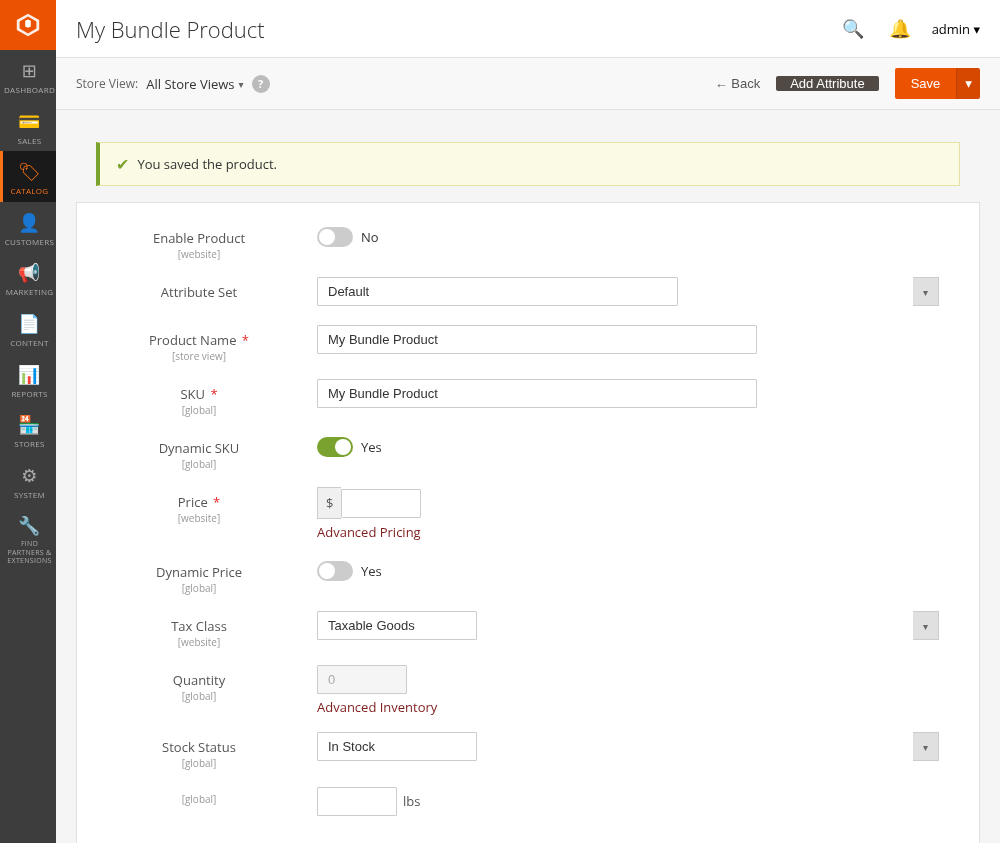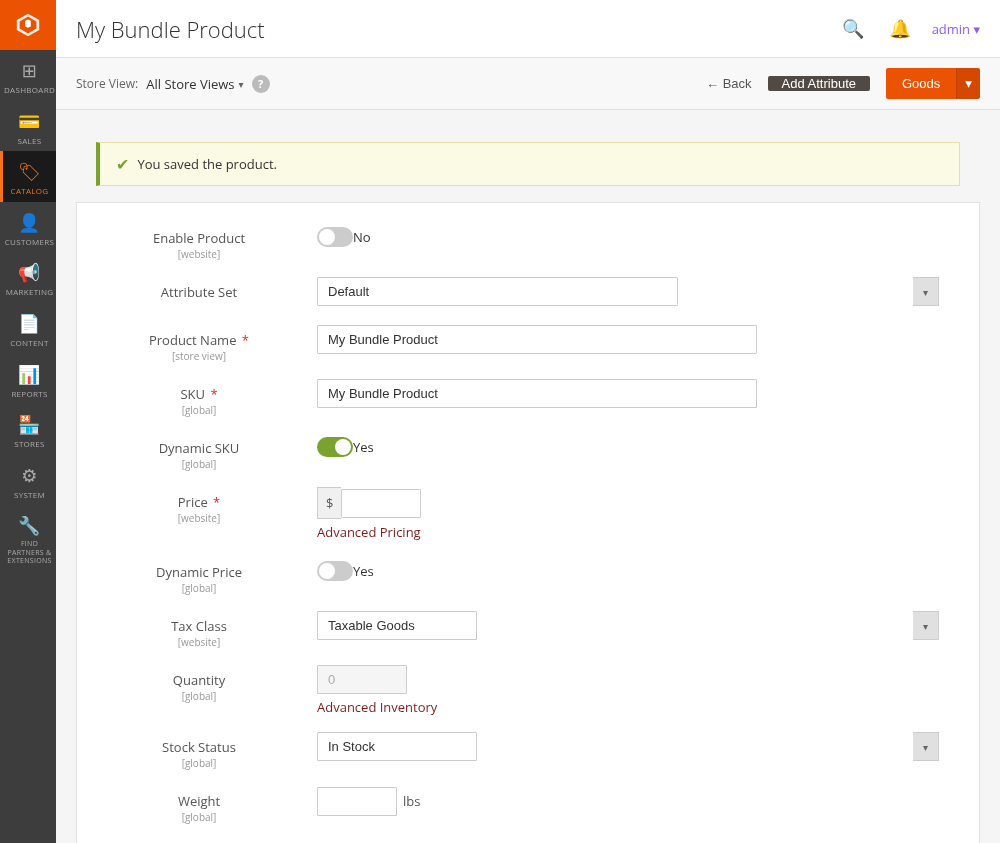--- a/index.html
+++ b/index.html
@@ -75,21 +75,21 @@
     .header-icon-btn {
       background: none;
       border: none;
       cursor: pointer;
       color: #666;
       font-size: 18px;
       padding: 4px;
     }
     .admin-label {
       font-size: 13px;
-      color: #8b5cf6;
+      color: #000000;
       cursor: pointer;
     }
 
     
     .toolbar {
       background: #f8f8f8;
       border-bottom: 1px solid #e0e0e0;
       padding: 0 20px;
       height: 52px;
       display: flex;
@@ -276,21 +276,21 @@
       color: #666;
     }
     .form-select-full select {
       width: 361px;
     }
 
     
     .toggle-wrap {
       display: flex;
       align-items: center;
-      gap: 0;
+      gap: 8px;
       padding-top: 4px;
     }
     .toggle {
       width: 36px;
       height: 20px;
       border-radius: 10px;
       position: relative;
       cursor: pointer;
       flex-shrink: 0;
     }
@@ -437,21 +437,21 @@
     <div class="store-view-select">
       <span>All Store Views</span>
       <span class="chevron">▾</span>
     </div>
     <div class="help-icon">?</div>
 
     <div class="toolbar-right">
       <button class="btn-back">← Back</button>
       <button class="btn-add-attribute">Add Attribute</button>
       <div class="btn-save-group">
-        <button class="btn-save">Goods</button>
+        <button class="btn-save">Save</button>
         <button class="btn-save-arrow">▾</button>
       </div>
     </div>
   </div>
 
   <div class="content-area">
 
     <div class="success-banner">
       <span class="success-icon">✔</span>
       <span>You saved the product.</span>
@@ -590,21 +590,20 @@
               <option>In Stock</option>
               <option>Out of Stock</option>
             </select>
             <span class="select-arrow">▾</span>
           </div>
         </div>
       </div>
 
       <div class="form-row">
         <div class="form-label-group">
-          <span class="form-label">Weight</span>
           <span class="form-label-sub">[global]</span>
         </div>
         <div class="form-control-group">
           <div class="weight-input-wrap">
             <input type="text" style="width: 80px; padding: 6px 10px; border: 1px solid rgb(204, 204, 204); border-radius: 1px; font-size: 13px;" value="">
             <span class="weight-unit">lbs</span>
           </div>
         </div>
       </div>
 

